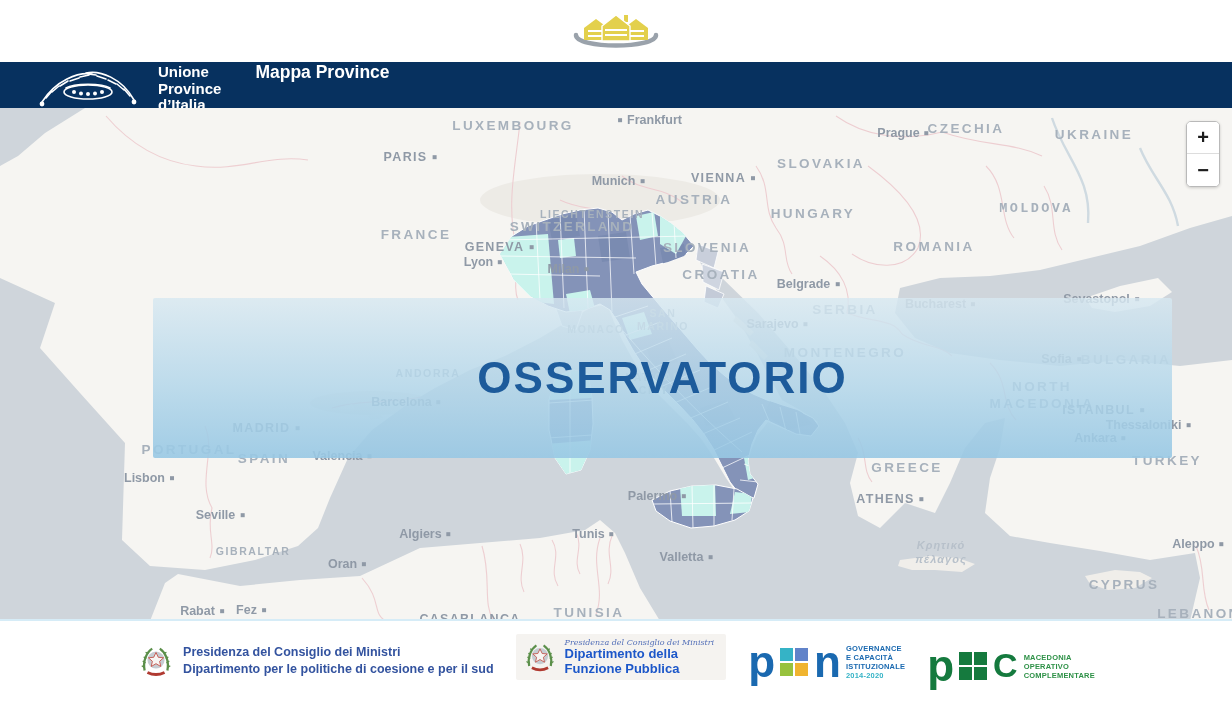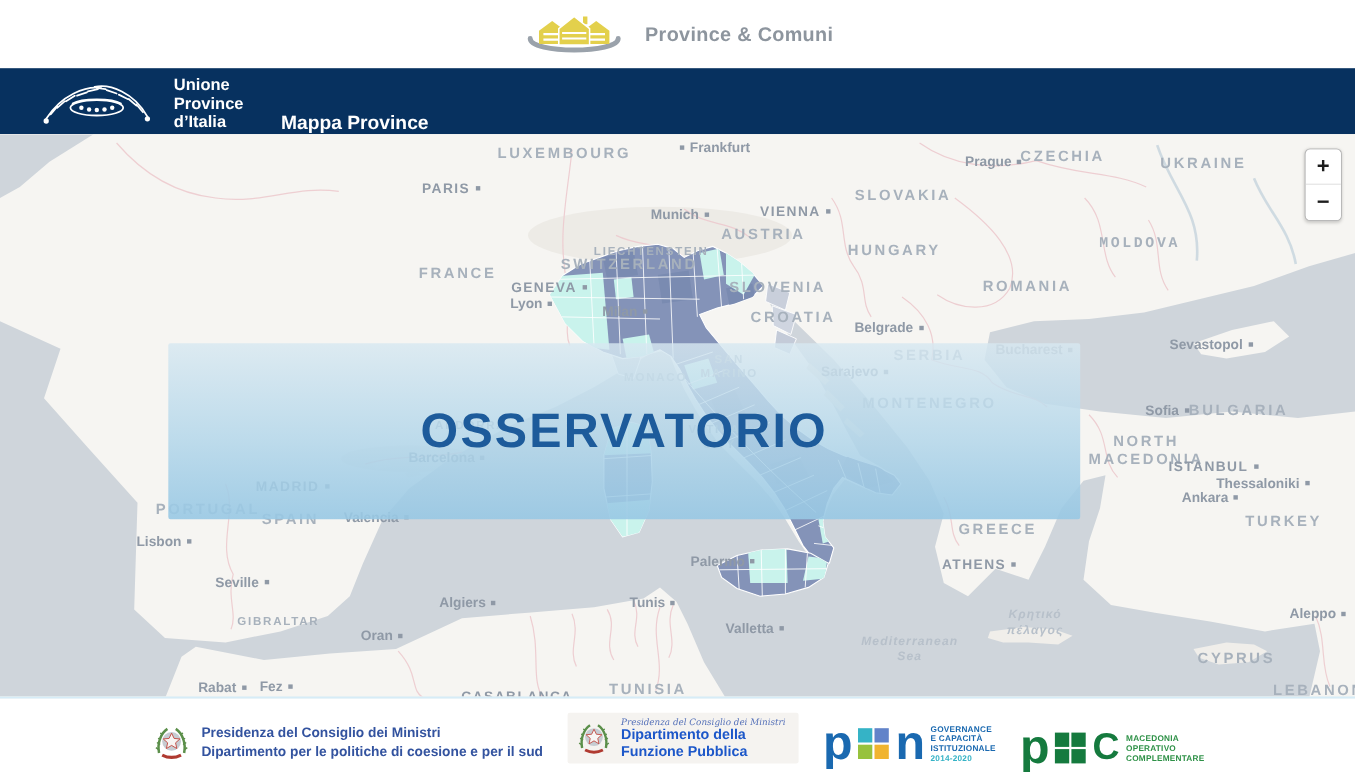--- a/index.html
+++ b/index.html
@@ -4,21 +4,21 @@
 <style>
   *{box-sizing:border-box;margin:0;padding:0}
   html,body{width:1232px;height:702px;overflow:hidden;background:#fff;
     font-family:"Liberation Sans",sans-serif}
 
   
   .topbar{height:62px;display:flex;align-items:center;justify-content:center;gap:16px;background:#fff}
   .brand-text{font-size:18px;font-weight:700;color:#8d959e;letter-spacing:.3px}
 
   
-  .navbar{height:60px;background:#07315f;display:flex;align-items:flex-end;padding:0 22px}
+  .navbar{height:46px;background:#07315f;display:flex;align-items:flex-start;padding:0 22px}
   .upi{display:flex;align-items:center;gap:12px;margin-left:8px}
   .upi-name{color:#fff;font-weight:700;font-size:15px;line-height:1.1}
   .nav-item{color:#fff;font-weight:700;font-size:17.5px;margin-left:34px;cursor:pointer}
   .search{margin-left:auto;margin-right:4px}
   .search input{width:318px;height:37px;border-radius:19px;border:none;outline:none;
     padding:0 20px 0 36px;font-size:15px;color:#4a5562;background:#fff}
   .search input::placeholder{color:#98a2ad}
 
   
   .map{position:relative;height:513px;background:#f6f5f2;border-bottom:2px solid #d6ecf7;overflow:hidden;cursor:grab}
@@ -26,21 +26,21 @@
   #map-labels{position:absolute;left:0;top:0;width:100%;height:100%;z-index:2;pointer-events:none}
   .m-lbl{position:absolute;transform:translate(-50%,-50%);white-space:nowrap;text-align:center;line-height:1.25}
   .k-country{font-size:13.5px;font-weight:600;letter-spacing:2.4px;color:#a7b1bc}
   .k-country-sm{font-size:10.5px;font-weight:600;letter-spacing:1.6px;color:#a7b1bc}
   .k-capital{font-size:12.5px;font-weight:600;letter-spacing:1.3px;color:#8f99a6}
   .k-city{font-size:12.5px;font-weight:600;color:#8f99a6}
   .k-sea{font-size:11px;font-style:italic;font-weight:600;letter-spacing:1px;color:#b7c0ca}
   .mkr{display:inline-block;width:4px;height:4px;background:currentColor;vertical-align:2px;margin-left:5px}
   .mk-left .mkr{margin:0 5px 0 0}
 
-  .overlay{position:absolute;left:153px;top:190px;width:829px;height:160px;z-index:3;
+  .overlay{position:absolute;left:153px;top:190px;width:1019px;height:160px;z-index:3;
     display:flex;flex-direction:column;align-items:center;justify-content:center;gap:12px;
     background:linear-gradient(180deg,rgba(215,232,241,.82) 0%,rgba(178,214,234,.84) 55%,rgba(152,200,228,.9) 100%);
     border-radius:2px}
   .overlay .ttl{font-size:44px;font-weight:700;letter-spacing:2px;color:#1d5b9b;line-height:1}
 
   .zoomctl{position:absolute;top:13px;right:12px;width:34px;z-index:5;background:#fff;
     border:1px solid #b9b9b9;border-radius:5px;overflow:hidden;box-shadow:0 1px 3px rgba(0,0,0,.18)}
   .zoomctl button{display:block;width:100%;height:32px;background:#fff;border:none;
     font-size:20px;font-weight:700;color:#1d1d1d;cursor:pointer;font-family:inherit}
   .zoomctl button:first-child{border-bottom:1px solid #ddd}
@@ -68,21 +68,20 @@
   <svg width="96" height="46" viewBox="0 0 96 46">
     <path d="M8,27 C8,41 88,41 88,27" stroke="#9aa2ab" stroke-width="4.5" fill="none" stroke-linecap="round"></path>
     <path d="M16,32 V20 L28,11 L40,20 V32 Z" fill="#e3d04c"></path>
     <path d="M56,32 V20 L68,11 L80,20 V32 Z" fill="#e3d04c"></path>
     <path d="M20,23 H36 M20,28 H36" stroke="#fff" stroke-width="2"></path>
     <path d="M60,23 H76 M60,28 H76" stroke="#fff" stroke-width="2"></path>
     <rect x="56" y="7" width="4" height="7" fill="#e3d04c"></rect>
     <path d="M34,33 V18 L48,7 L62,18 V33 Z" fill="#e3d04c" stroke="#fff" stroke-width="1.4"></path>
     <path d="M37,22 H59 M37,27 H59" stroke="#fff" stroke-width="2"></path>
   </svg>
-  <span class="brand-text">Province &amp; Comuni</span>
 </div>
 
 <div class="navbar">
   <div class="upi">
     <svg width="116" height="54" viewBox="0 0 116 54">
       <g stroke="#fff" fill="none" stroke-width="1.6" stroke-linecap="round">
         <path d="M12,40 C26,18 48,10 62,12"></path>
         <path d="M104,38 C92,16 70,8 56,11"></path>
         <path d="M16,36 l6,-7 M22,30 l7,-6 M30,24 l8,-5 M40,19 l9,-3 M50,15 l9,-2"></path>
         <path d="M100,34 l-6,-7 M94,28 l-7,-6 M86,22 l-8,-4 M76,17 l-9,-3 M66,13 l-8,-1"></path>
@@ -293,24 +292,20 @@
       <div class="m-lbl k-city mk-right" style="left: 593px; top: 427px;"><span>Tunis</span><span class="mkr"></span></div>
       <div class="m-lbl k-country" style="left: 589px; top: 505px;"><span>TUNISIA</span></div>
       <div class="m-lbl k-city mk-right" style="left: 686px; top: 450px;"><span>Valletta</span><span class="mkr"></span></div>
       <div class="m-lbl k-city mk-right" style="left: 657px; top: 389px;"><span>Palermo</span><span class="mkr"></span></div>
       <div class="m-lbl k-country" style="left: 907px; top: 360px;"><span>GREECE</span></div>
       <div class="m-lbl k-capital mk-right" style="left: 890px; top: 392px;"><span>ATHENS</span><span class="mkr"></span></div>
       <div class="m-lbl k-sea" style="left: 941px; top: 445px;">
         <div>Κρητικό</div>
         <div>πέλαγος</div>
       </div>
-      <div class="m-lbl k-sea" style="left: 827px; top: 469px;">
-        <div>Mediterranean</div>
-        <div>Sea</div>
-      </div>
       <div class="m-lbl k-country" style="left: 1167px; top: 353px;"><span>TURKEY</span></div>
       <div class="m-lbl k-city mk-right" style="left: 1100px; top: 331px;"><span>Ankara</span><span class="mkr"></span></div>
       <div class="m-lbl k-country" style="left: 1124px; top: 477px;"><span>CYPRUS</span></div>
       <div class="m-lbl k-city mk-right" style="left: 1198px; top: 437px;"><span>Aleppo</span><span class="mkr"></span></div>
       <div class="m-lbl k-country" style="left: 1199px; top: 506px;"><span>LEBANON</span></div>
     </div>
 
   <div class="overlay">
     <div class="ttl">OSSERVATORIO</div>
   </div>

